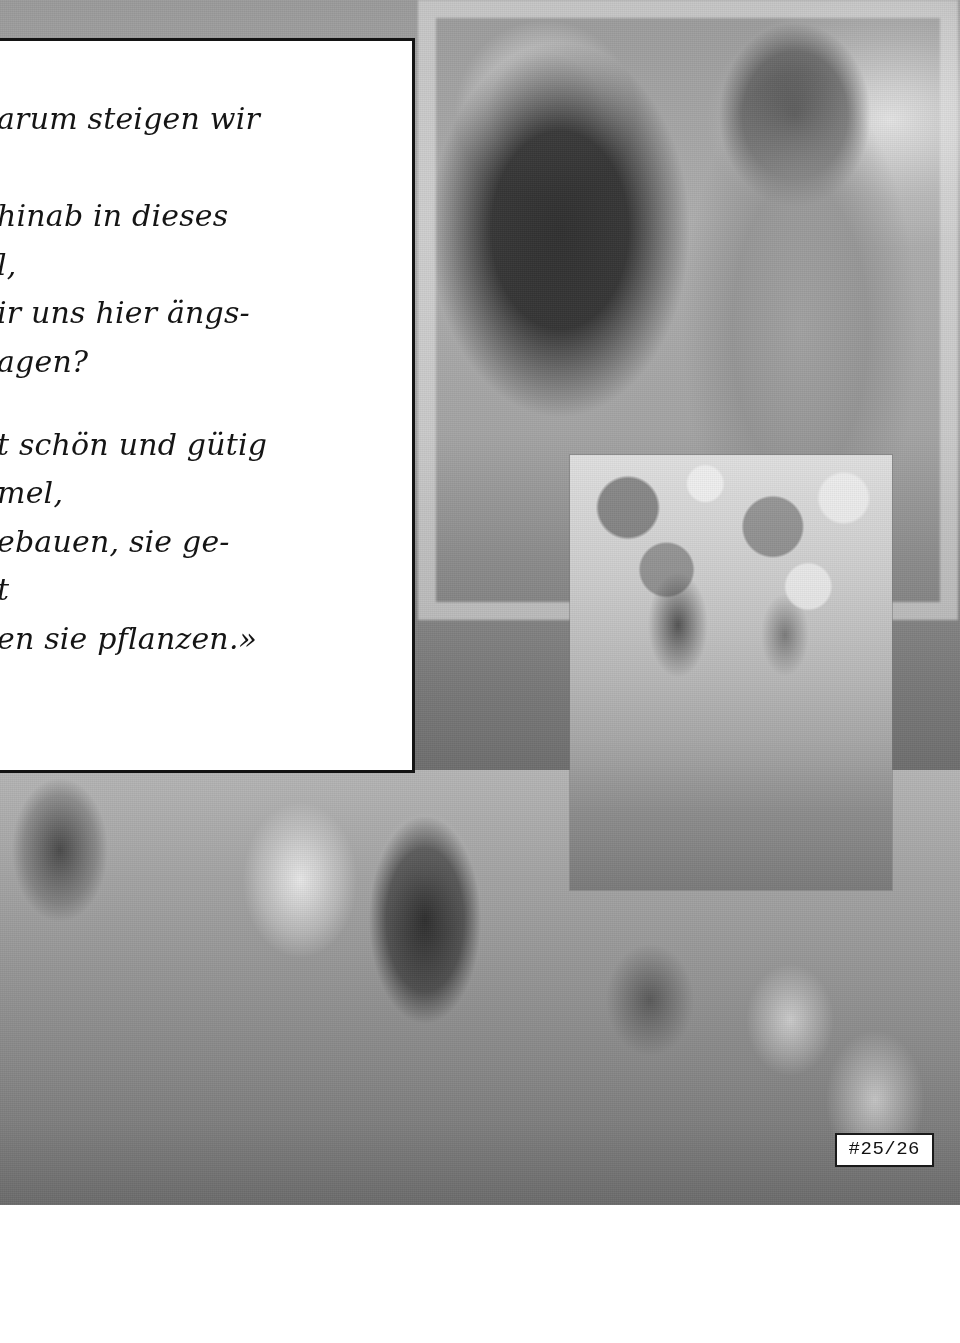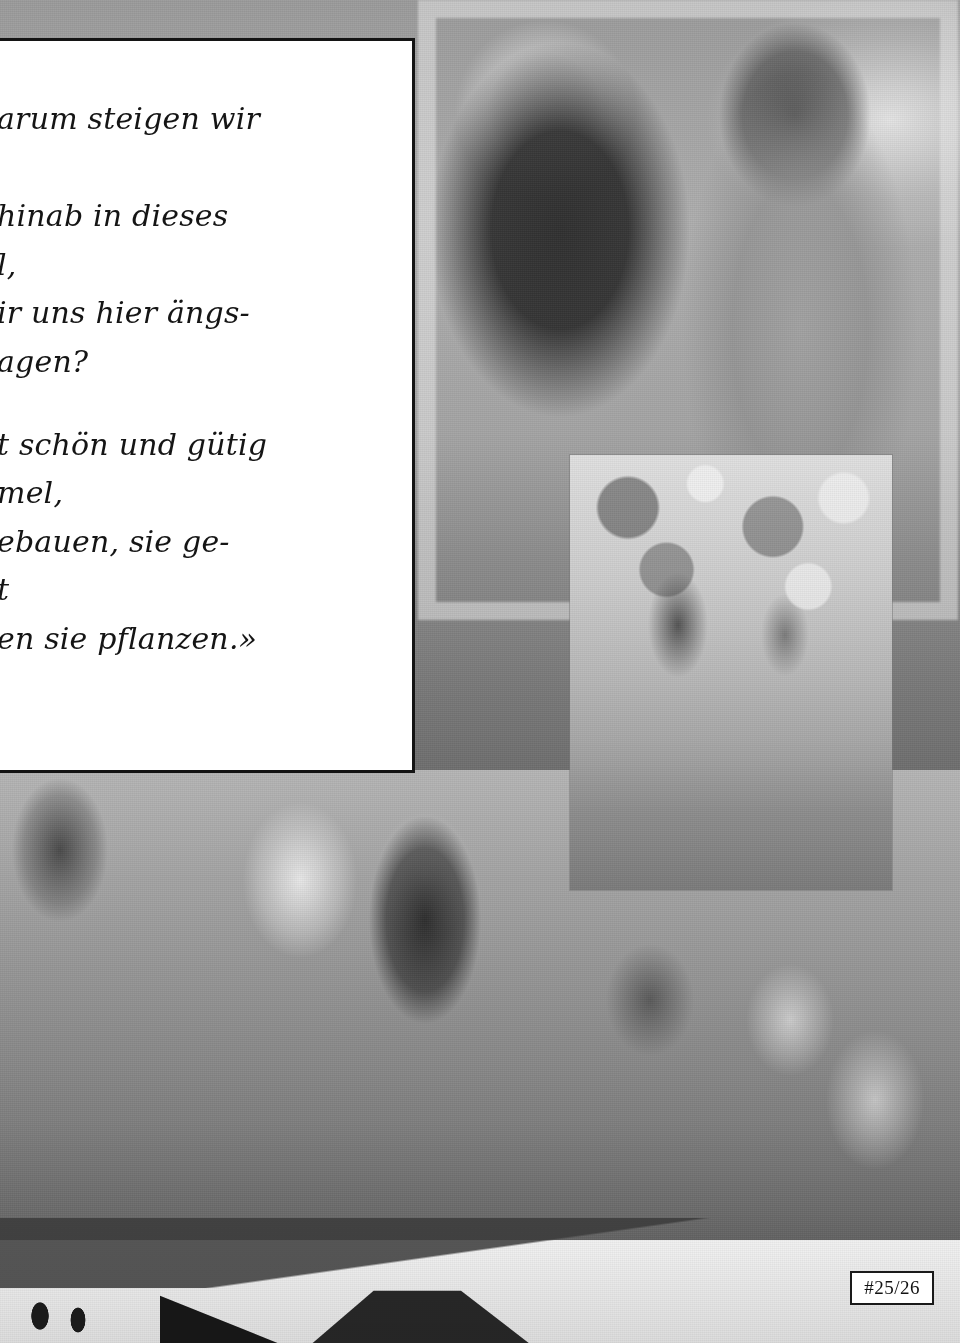--- a/index.html
+++ b/index.html
@@ -6,21 +6,21 @@
     margin: 0;
     padding: 0;
     background: #ffffff;
   }
   body {
     font-family: "Liberation Sans", sans-serif;
   }
   .page {
     position: relative;
     width: 960px;
-    height: 1343px;
+    height: 1205px;
     overflow: hidden;
     background: #efefec;
     filter: grayscale(100%);
   }
 
   
   .photo {
     position: absolute;
     overflow: hidden;
   }
@@ -171,21 +171,21 @@
   .quote-gap { height: 34px; }
 
   
   .page-badge {
     position: absolute;
     right: 26px;
     bottom: 38px;
     background: #ffffff;
     border: 2px solid #1a1a1a;
     padding: 5px 12px 6px 12px;
-    font-family: Liberation Serif, serif;
+    font-family: Liberation Mono, monospace;
     font-size: 19px;
     color: #121212;
     line-height: 1;
     letter-spacing: .5px;
   }
 </style>
 </head>
 <body>
 
 <div class="page">

